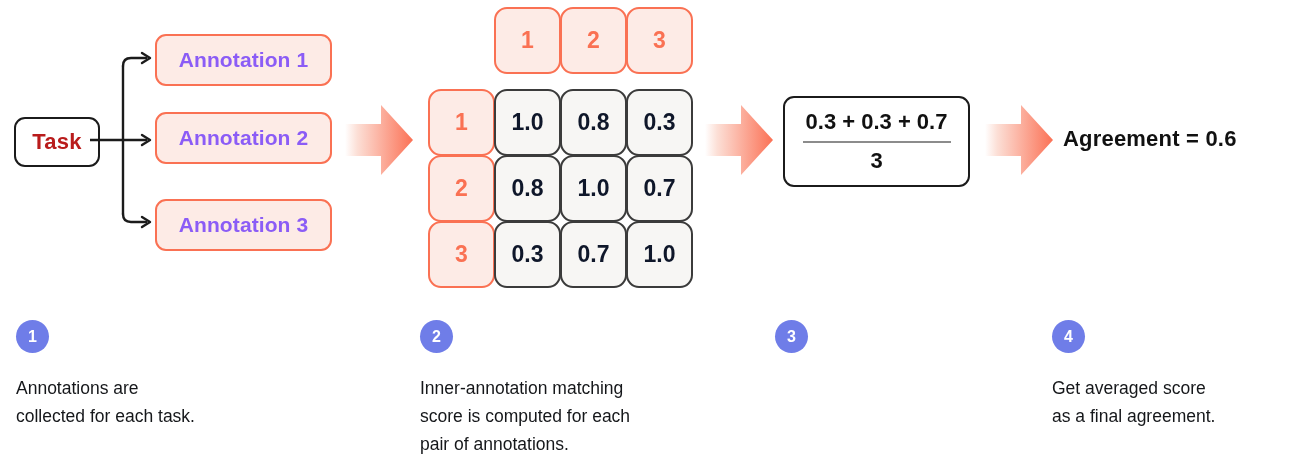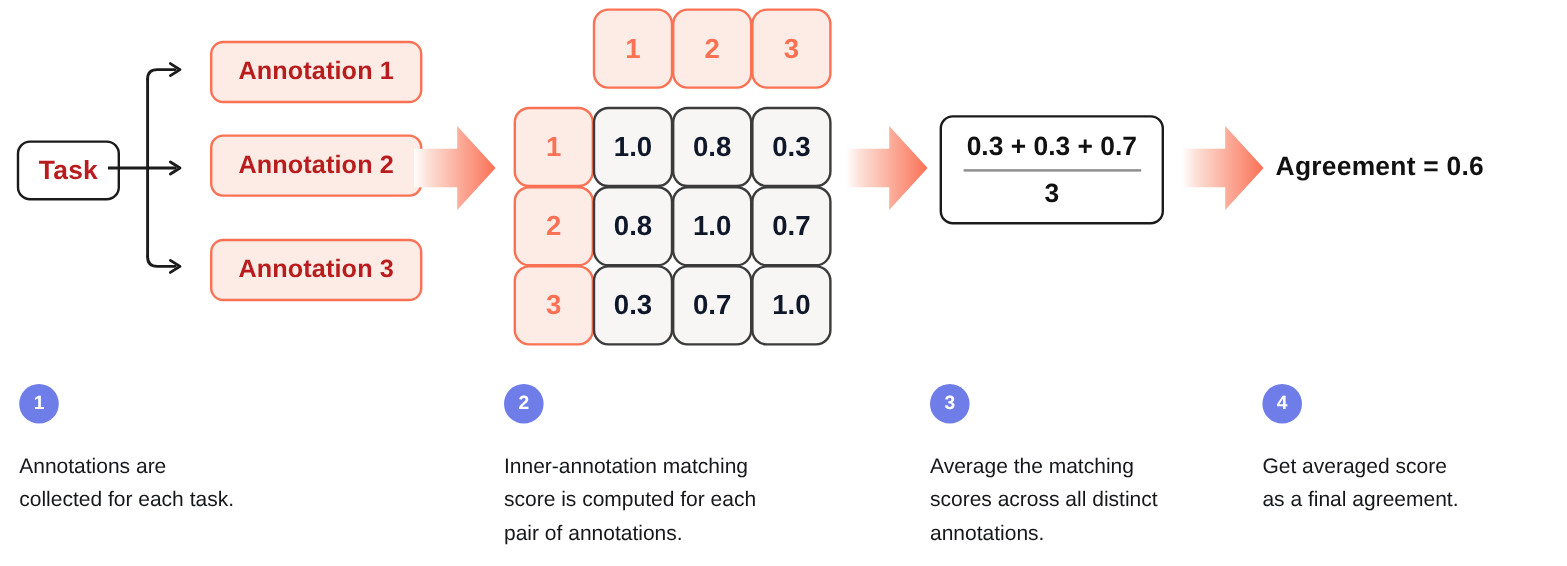--- a/index.html
+++ b/index.html
@@ -23,21 +23,21 @@
   }
 
   
   #connector{left:90px;top:20px;width:70px;height:240px;}
 
   
   .ann{
     left:155px;width:173px;height:48px;
     border:2px solid #FA7153;border-radius:11px;background:#FDEBE6;
     display:flex;align-items:center;justify-content:center;
-    font-size:21px;font-weight:700;color:#b91c1c;letter-spacing:.1px;margin-left:20px;
+    font-size:21px;font-weight:700;color:#8b5cf6;letter-spacing:.1px;
   }
   #ann-1{top:34px;}
   #ann-2{top:112px;}
   #ann-3{top:199px;}
 
   
   .arrow{width:68px;height:72px;}
   #arrow-1{left:345px;top:104px;}
   #arrow-2{left:705px;top:104px;}
   #arrow-3{left:985px;top:104px;}
@@ -195,23 +195,20 @@
 collected for each task.</div>
   </div>
   <div class="step" id="step-2">
     <div class="badge">2</div>
     <div class="step-text">Inner-annotation matching
 score is computed for each
 pair of annotations.</div>
   </div>
   <div class="step" id="step-3">
     <div class="badge">3</div>
-    <div class="step-text">Average the matching
-scores across all distinct
-annotations.</div>
   </div>
   <div class="step" id="step-4">
     <div class="badge">4</div>
     <div class="step-text">Get averaged score
 as a final agreement.</div>
   </div>
 
 </div>
 
 </body></html>

